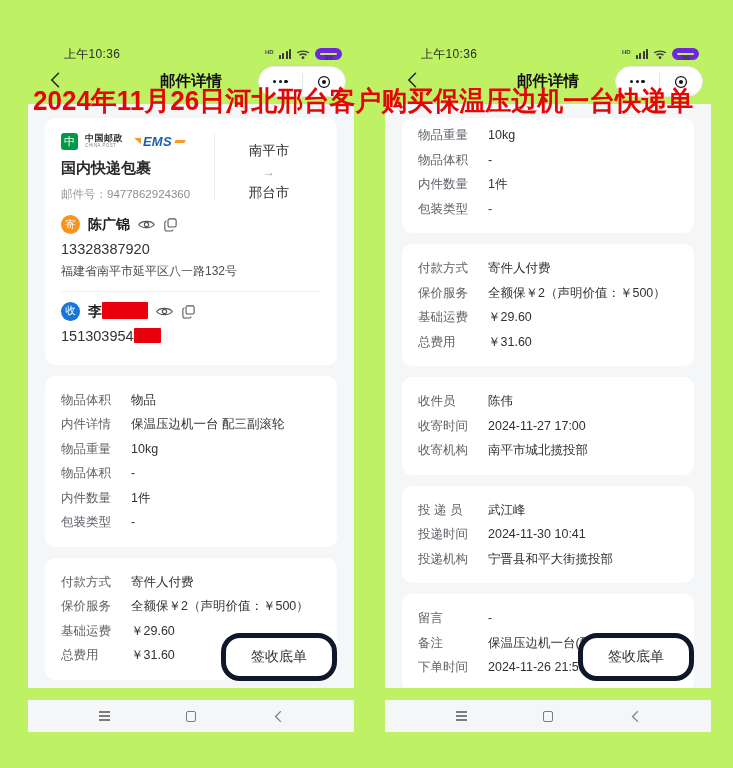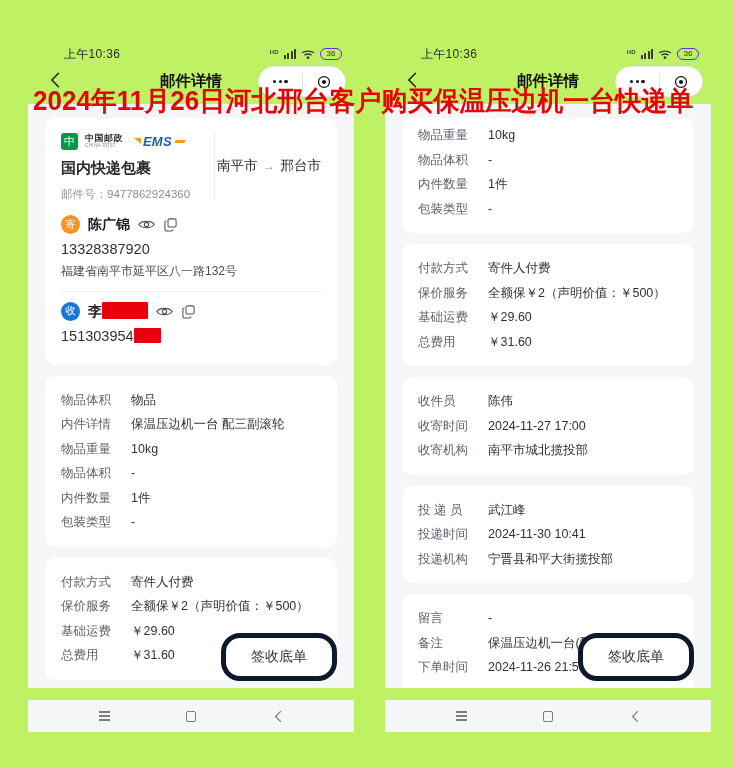--- a/index.html
+++ b/index.html
@@ -13,21 +13,21 @@
 
   
   .statusbar { padding:46px 12px 0 36px; display:flex; justify-content:space-between; align-items:center; height:62px; }
   .sb-time { font-size:12px; color:#2b2b2b; letter-spacing:.3px; }
   .sb-icons { display:flex; align-items:center; gap:5px; }
   .hd-label { font-size:6px; font-weight:700; color:#444; align-self:flex-start; margin-top:1px; }
   .bars { display:flex; align-items:flex-end; gap:1.5px; height:10px; }
   .bars i { display:block; width:2px; background:#3a3a3a; border-radius:.5px; }
   .bars i:nth-child(1){height:4px}.bars i:nth-child(2){height:6px}
   .bars i:nth-child(3){height:8px}.bars i:nth-child(4){height:10px}
-  .batt { border:1px solid #6d28d9; border-radius:7px; font-size:8px; color:#333;
+  .batt { border:5px solid #6d28d9; border-radius:7px; font-size:8px; color:#333;
     padding:0 4px; height:12px; line-height:10px; display:inline-block; min-width:22px; text-align:center; }
 
   
   .appbar { position:relative; height:42px; }
   .back-btn { position:absolute; left:18px; top:8px; width:20px; height:20px; cursor:pointer; }
   .ab-title { position:absolute; left:0; right:0; top:9px; text-align:center; font-size:15.5px; font-weight:600; color:#111; }
   .capsule { position:absolute; right:8px; top:4px; width:88px; height:31px; background:#fff;
     border:1px solid #e9e9e9; border-radius:16px; display:flex; align-items:center;
     box-shadow:0 0 0 1px rgba(0,0,0,.01); }
   .cap-half { flex:1; display:flex; align-items:center; justify-content:center; height:100%; cursor:pointer; }
@@ -50,21 +50,21 @@
   .cp-cn { font-size:9px; font-weight:700; color:#333; letter-spacing:.5px; }
   .cp-en { font-size:4.5px; color:#888; letter-spacing:.4px; margin-top:1.5px; }
   .ems-wrap { display:flex; align-items:center; gap:2px; margin-left:4px; }
   .ems-swoosh { width:0; height:0; border-top:6px solid #f59a23; border-left:7px solid transparent; }
   .ems-txt { font-style:italic; font-weight:800; font-size:13px; color:#1a5fae; letter-spacing:.2px; }
   .ems-dash { width:10px; height:3px; background:#f59a23; transform:skewX(-25deg); margin-left:1px; }
   .ptype { font-size:15px; font-weight:700; color:#2b2b2b; margin-top:7px; }
   .mailno { font-size:11.5px; color:#9a9a9a; margin-top:9px; }
   .mailno b { font-weight:400; color:#8d8d8d; }
   .vdiv { width:1px; background:#ececec; margin:3px 2px; }
-  .route { width:104px; display:flex; flex-direction:row; align-items:center; justify-content:space-between; gap:5px; }
+  .route { width:104px; display:flex; flex-direction:column; align-items:center; justify-content:flex-end; gap:5px; }
   .route .city { font-size:13.5px; color:#2b2b2b; }
   .route .arrow { font-size:12px; color:#9a9a9a; }
 
   .party { padding:9px 0 3px; }
   .prow1 { display:flex; align-items:center; gap:8px; }
   .badge { width:19px; height:19px; border-radius:50%; color:#fff; font-size:10.5px;
     display:flex; align-items:center; justify-content:center; flex-shrink:0; }
   .badge.send { background:#f7931e; }
   .badge.recv { background:#1677d9; }
   .pname { font-size:14px; font-weight:700; color:#1f1f1f;font-family:Liberation Mono, monospace; }

